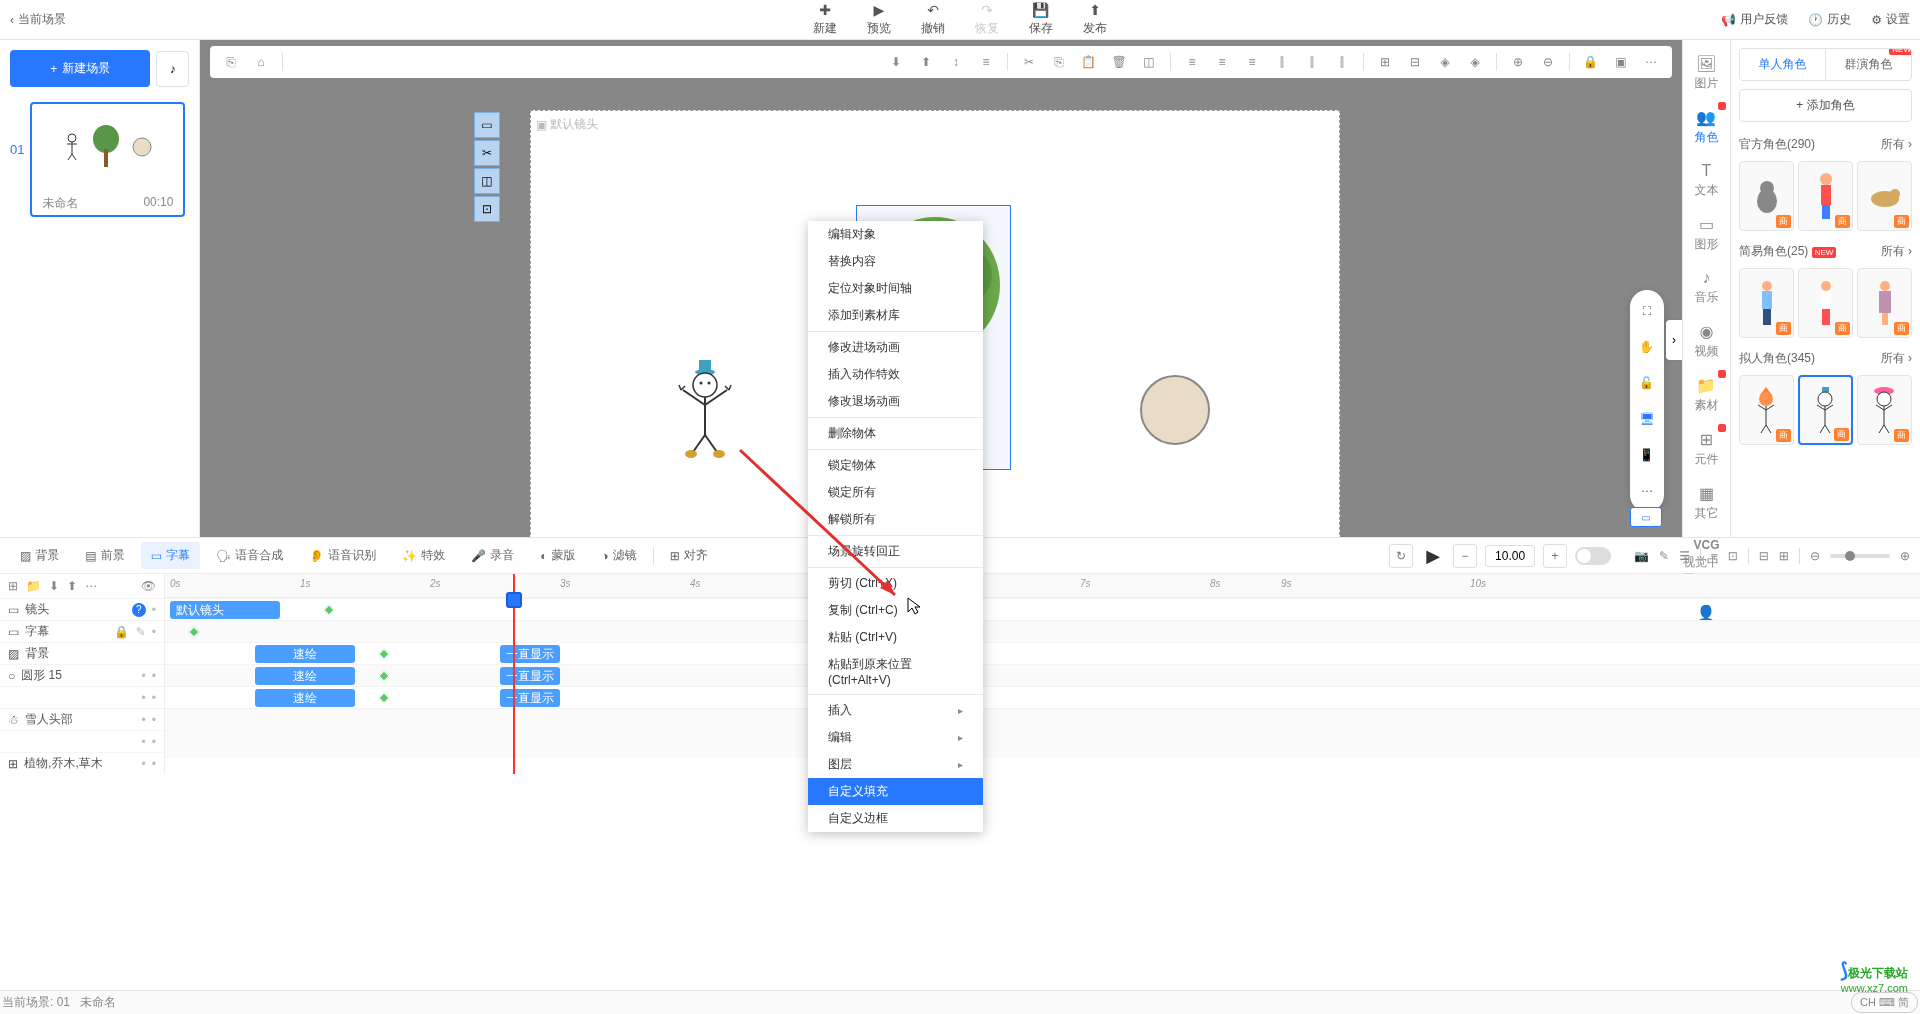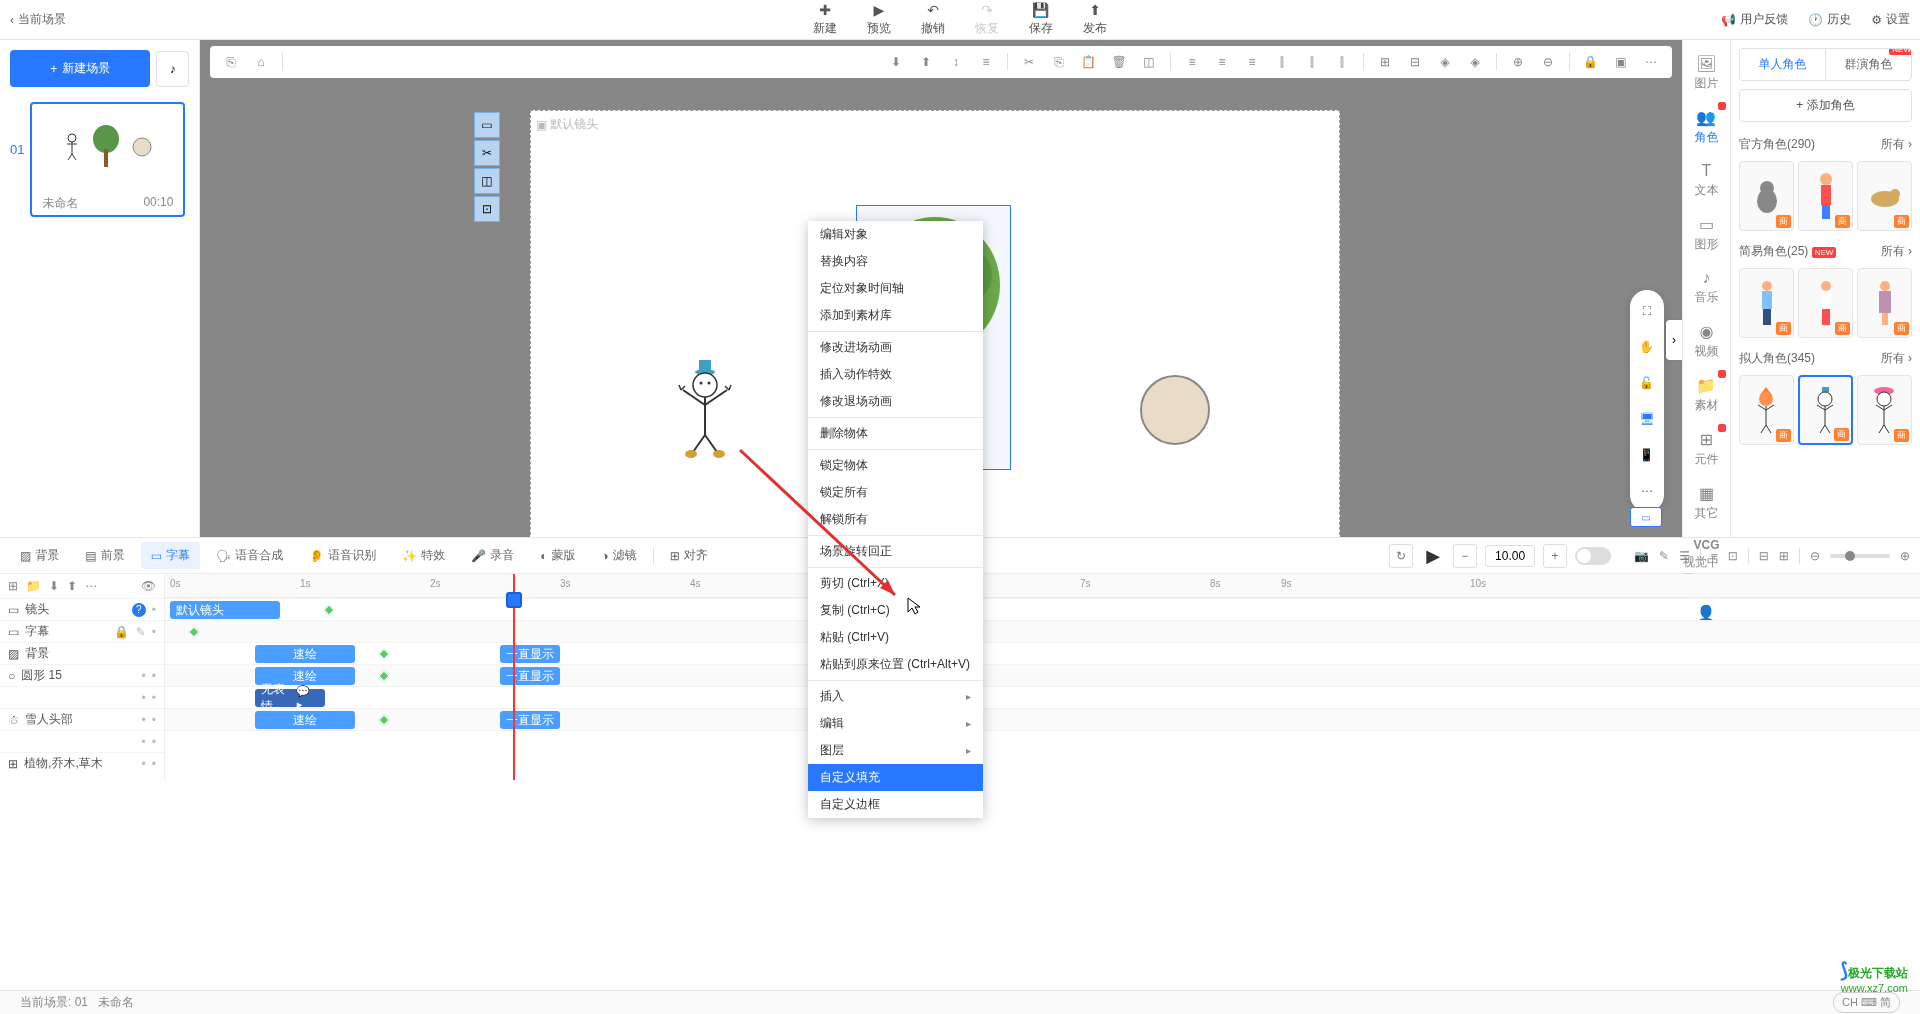--- a/index.html
+++ b/index.html
@@ -54,21 +54,21 @@
 .promo-sub{font-size:11px;opacity:0.9;}
 .promo-img{position:absolute;right:8px;top:10px;width:60px;height:70px;}
 .add-char-btn{width:100%;padding:7px;border:1px solid #e0e0e0;background:#fff;border-radius:4px;cursor:pointer;color:#555;margin-bottom:10px;}
 .char-section{margin-bottom:8px;}
 .char-sec-head{display:flex;justify-content:space-between;align-items:center;padding:4px 0;color:#666;}
 .char-grid{display:flex;gap:4px;margin-top:4px;}
 .char-item{width:56px;height:70px;border:1px solid #e5e5e5;border-radius:4px;background:#f9f9f9;position:relative;display:flex;align-items:center;justify-content:center;}
 .char-item.selected{border:2px solid #2878ff;}
 .char-badge{position:absolute;bottom:2px;right:2px;background:#ff8030;color:#fff;font-size:9px;padding:0 3px;border-radius:2px;}
 .context-menu{position:absolute;left:808px;top:221px;width:175px;background:#fff;box-shadow:0 2px 12px rgba(0,0,0,0.25);z-index:100;}
-.ctx-item{padding:5px 12px;color:#333;cursor:pointer;display:flex;justify-content:space-between;align-items:center;}
+.ctx-item{padding:5px 20px;color:#333;cursor:pointer;display:flex;justify-content:space-between;align-items:center;}
 .ctx-item:hover,.ctx-item.hover{background:#2878ff;color:#fff;}
 .ctx-sep{height:1px;background:#e8e8e8;margin:2px 0;}
 .ctx-arrow{font-size:10px;color:#888;}
 .red-arrow{position:absolute;left:730px;top:440px;z-index:101;pointer-events:none;}
 .timeline-area{border-top:1px solid #e5e5e5;background:#fff;}
 .time-header{height:30px;display:flex;align-items:center;padding:0 10px;border-bottom:1px solid #eee;}
 .time-display{margin-left:55px;color:#333;}
 .time-display .cur{color:#333;}
 .time-display .total{color:#999;}
 .tl-toolbar{height:36px;display:flex;align-items:center;padding:0 10px;gap:6px;border-bottom:1px solid #eee;}
@@ -81,32 +81,32 @@
 .toggle::after{content:"";position:absolute;left:2px;top:2px;width:14px;height:14px;background:#fff;border-radius:50%;}
 .tl-icons-right{display:flex;gap:10px;align-items:center;margin-left:15px;}
 .tl-icon-sm{color:#888;cursor:pointer;}
 .tl-content{display:flex;}
 .tl-left{width:165px;border-right:1px solid #eee;}
 .tl-ctrl-row{height:24px;display:flex;align-items:center;padding:0 8px;gap:8px;color:#888;}
 .tl-track-label{height:22px;display:flex;align-items:center;padding:0 8px;gap:6px;color:#555;border-top:1px solid #f4f4f4;}
 .tl-track-label .tname{flex:1;}
 .tl-track-icons{display:flex;gap:6px;color:#bbb;}
 .tl-right{flex:1;position:relative;overflow:hidden;}
-.tl-ruler{height:24px;border-bottom:1px solid #eee;position:relative;background:#fafafa;}
+.tl-ruler{height:24px;border-bottom:1px solid #eee;position:relative;background:#fafafa;font-style:italic;}
 .tl-tick{position:absolute;top:4px;font-size:10px;color:#999;}
 .tl-playhead{position:absolute;top:0;bottom:0;width:2px;background:#ff3030;z-index:5;}
 .tl-playhead-handle{position:absolute;top:18px;left:-7px;width:16px;height:16px;background:#2878ff;border-radius:3px;border:2px solid #1860d8;}
 .tl-track{height:22px;border-top:1px solid #f4f4f4;position:relative;}
 .tl-track:nth-child(even){background:#fafafa;}
 .tl-clip{position:absolute;top:2px;height:18px;border-radius:3px;display:flex;align-items:center;padding:0 6px;color:#fff;font-size:11px;}
 .tl-clip.blue{background:#4a9eff;}
 .tl-clip.green{background:#5bc96b;}
 .tl-clip.darkblue{background:#3868b8;}
 .tl-kf{position:absolute;top:7px;width:8px;height:8px;background:#5bc96b;transform:rotate(45deg);border:1px solid #fff;}
-.status-bar{position:absolute;bottom:0;left:0;right:0;height:24px;border-top:1px solid #e5e5e5;display:flex;align-items:center;padding:0 20px;color:#888;background:#fafafa;}
+.status-bar{position:absolute;bottom:0;left:0;right:0;height:24px;border-top:1px solid #e5e5e5;display:flex;align-items:center;padding:0 2px;color:#888;background:#fafafa;}
 .ime-badge{margin-left:auto;border:1px solid #ccc;border-radius:10px;padding:2px 8px;font-size:11px;}
 .watermark{position:absolute;right:12px;bottom:20px;text-align:right;}
 .watermark .logo{color:#28a828;font-size:16px;font-weight:bold;}
 .watermark .url{color:#28a828;font-size:11px;}
 .preview-badge{position:absolute;right:20px;bottom:10px;width:32px;height:20px;background:#fff;border:1px solid #2878ff;border-radius:3px;display:flex;align-items:center;justify-content:center;color:#2878ff;font-size:10px;}
 .canvas-handle{position:absolute;bottom:0;left:50%;transform:translateX(-50%);width:20px;height:10px;background:#fff;border:1px solid #ccc;border-bottom:none;border-radius:3px 3px 0 0;display:flex;align-items:center;justify-content:center;color:#888;font-size:8px;}
 .cursor-pointer{position:absolute;left:906px;top:596px;z-index:102;pointer-events:none;}
 </style>
 </head>
 <body>
@@ -691,23 +691,20 @@
       <div class="tl-track">
         <div class="tl-clip blue" style="left:90px;width:100px;justify-content:center">
             <span>速绘</span>
           </div>
         <div class="tl-kf" style="left:215px"></div>
         <div class="tl-clip blue" style="left:335px;width:60px;justify-content:center">
             <span>一直显示</span>
           </div>
       </div>
       <div class="tl-track">
-        <div class="tl-clip darkblue" style="left:90px;width:70px"><span>无表情</span> 💬 ▸</div>
-      </div>
-      <div class="tl-track">
         <div class="tl-clip blue" style="left:90px;width:100px;justify-content:center">
             <span>速绘</span>
           </div>
         <div class="tl-kf" style="left:215px"></div>
         <div class="tl-clip blue" style="left:335px;width:60px;justify-content:center">
             <span>一直显示</span>
           </div>
       </div>
       <div class="tl-track" style="height:50px"></div>
     </div>

